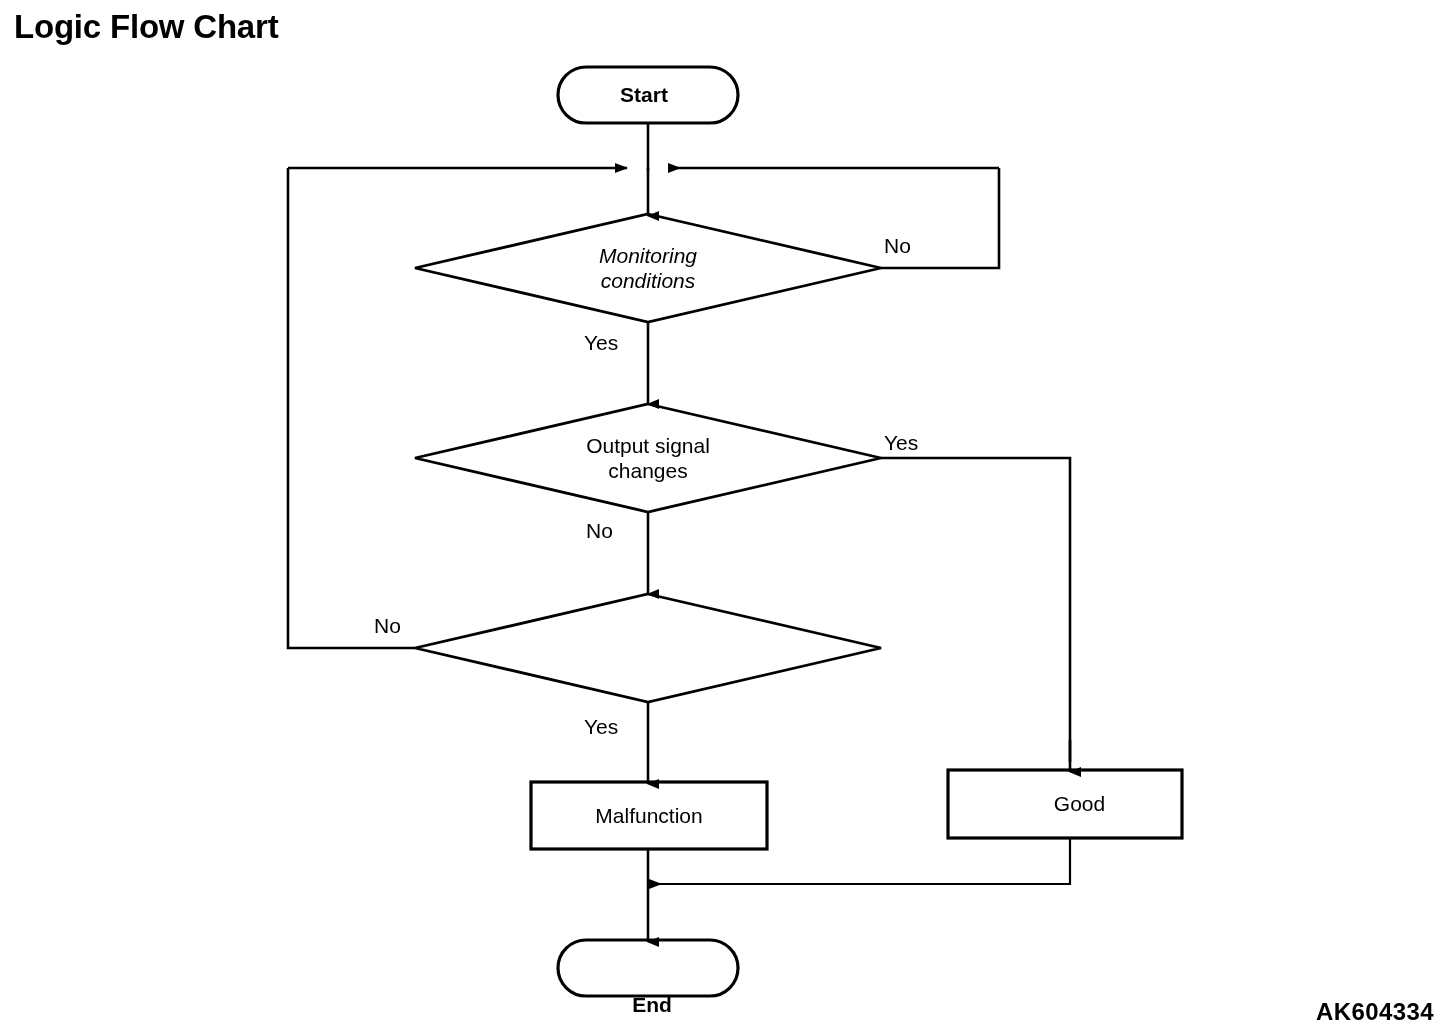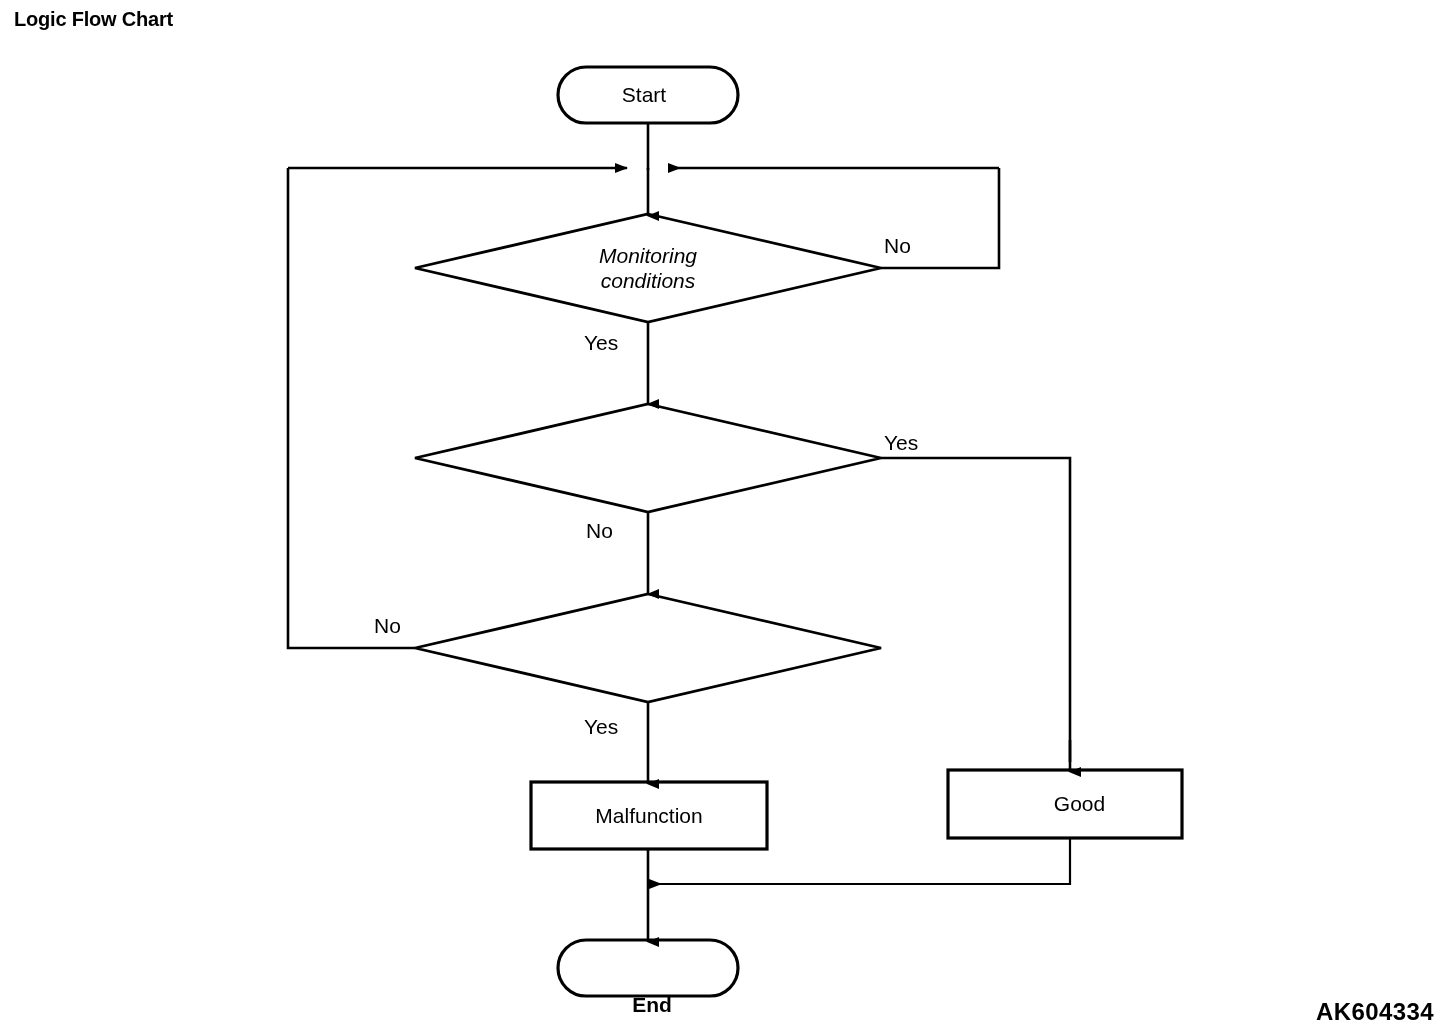--- a/index.html
+++ b/index.html
@@ -4,21 +4,21 @@
 <title>Logic Flow Chart</title>
 <style>
   html,body{margin:0;padding:0;background:#ffffff;}
   body{
     width:1456px;height:1032px;position:relative;overflow:hidden;
     font-family:"Liberation Sans", sans-serif;
     color:#000000;
   }
   #page-title{
     position:absolute;left:14px;top:8px;
-    font-size:20px;font-weight:bold;letter-spacing:-0.2px;
+    font-size:33px;font-weight:bold;letter-spacing:-0.2px;
     white-space:nowrap;
   }
   #ref-code{
     position:absolute;right:22px;bottom:6px;
     font-size:24px;font-weight:bold;letter-spacing:0.4px;
     white-space:nowrap;
   }
   #flow-canvas{
     position:absolute;left:0;top:0;width:1456px;height:1032px;
   }
@@ -95,24 +95,25 @@
     <rect x="948" y="770" width="234" height="68" fill="none" stroke="#000" stroke-width="3.2"></rect>
 
     <polyline points="1070,838 1070,884 665,884" fill="none" stroke="#000" stroke-width="2.2"></polyline>
     <line x1="700" y1="884" x2="650" y2="884" stroke="#000" stroke-width="2.2" marker-end="url(#arrow-left)"></line>
 
     <line x1="648" y1="849" x2="648" y2="942" stroke="#000" stroke-width="2.6" marker-end="url(#arrow-down)"></line>
 
     <rect x="558" y="940" width="180" height="56" rx="28" ry="28" fill="none" stroke="#000" stroke-width="3.2"></rect>
   </svg>
 
-  <div class="node-label" style="left:558px;top:82px;width:172px;">Start</div>
+  <div class="node-label" style="left:558px;top:82px;width:172px;font-weight:bold;">Start</div>
 
   <div class="node-label" style="left:448px;top:243px;width:400px;font-style:italic;"><span>Monitoring</span><br><span>conditions</span></div>
 
+  <div class="node-label" style="left:448px;top:433px;width:400px;"><span>Output signal</span><br><span>changes</span></div>
 
 
   <div class="node-label" style="left:531px;top:803px;width:236px;">Malfunction</div>
 
   <div class="node-label" style="left:948px;top:791px;width:263px;">Good</div>
 
   <div class="node-label" style="left:558px;top:992px;width:188px;font-weight:bold;">End</div>
 
   <div class="edge-label" style="left:884px;top:234px;">No</div>
 

